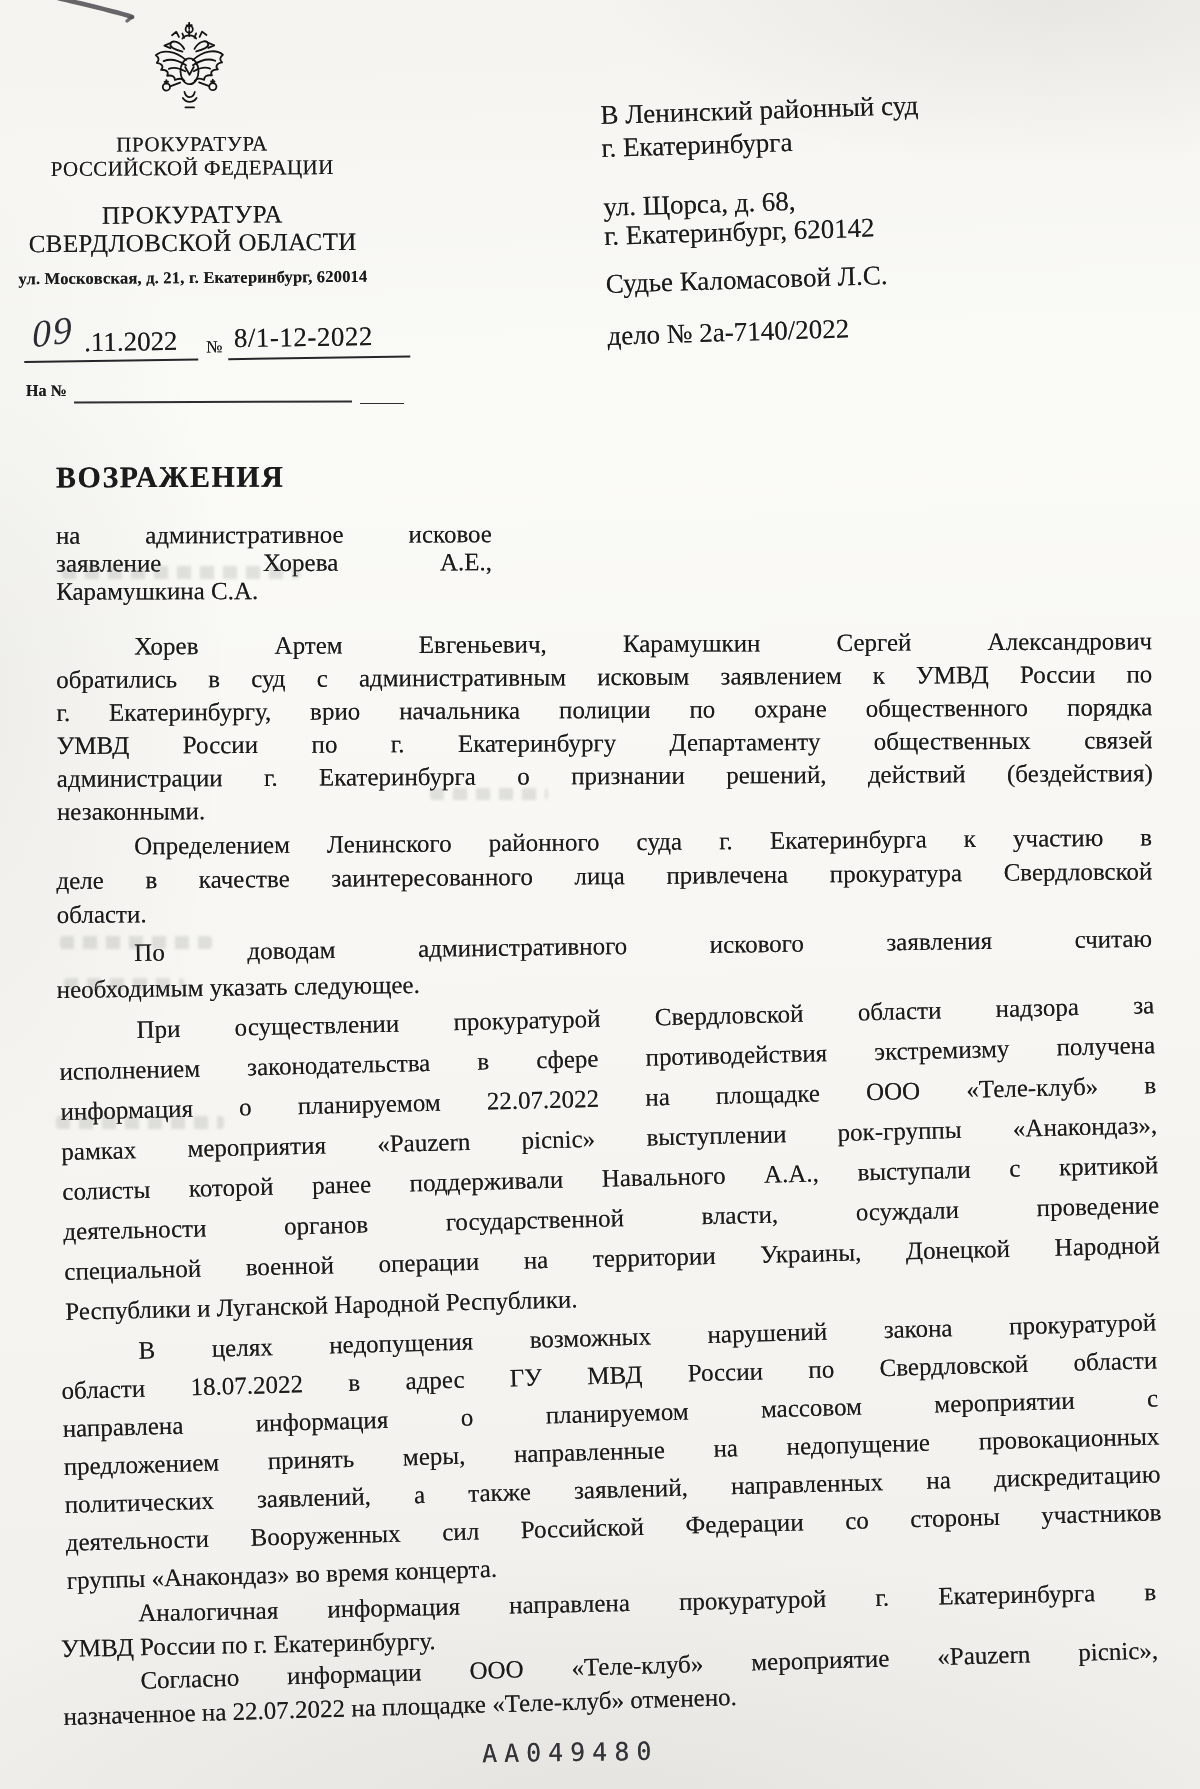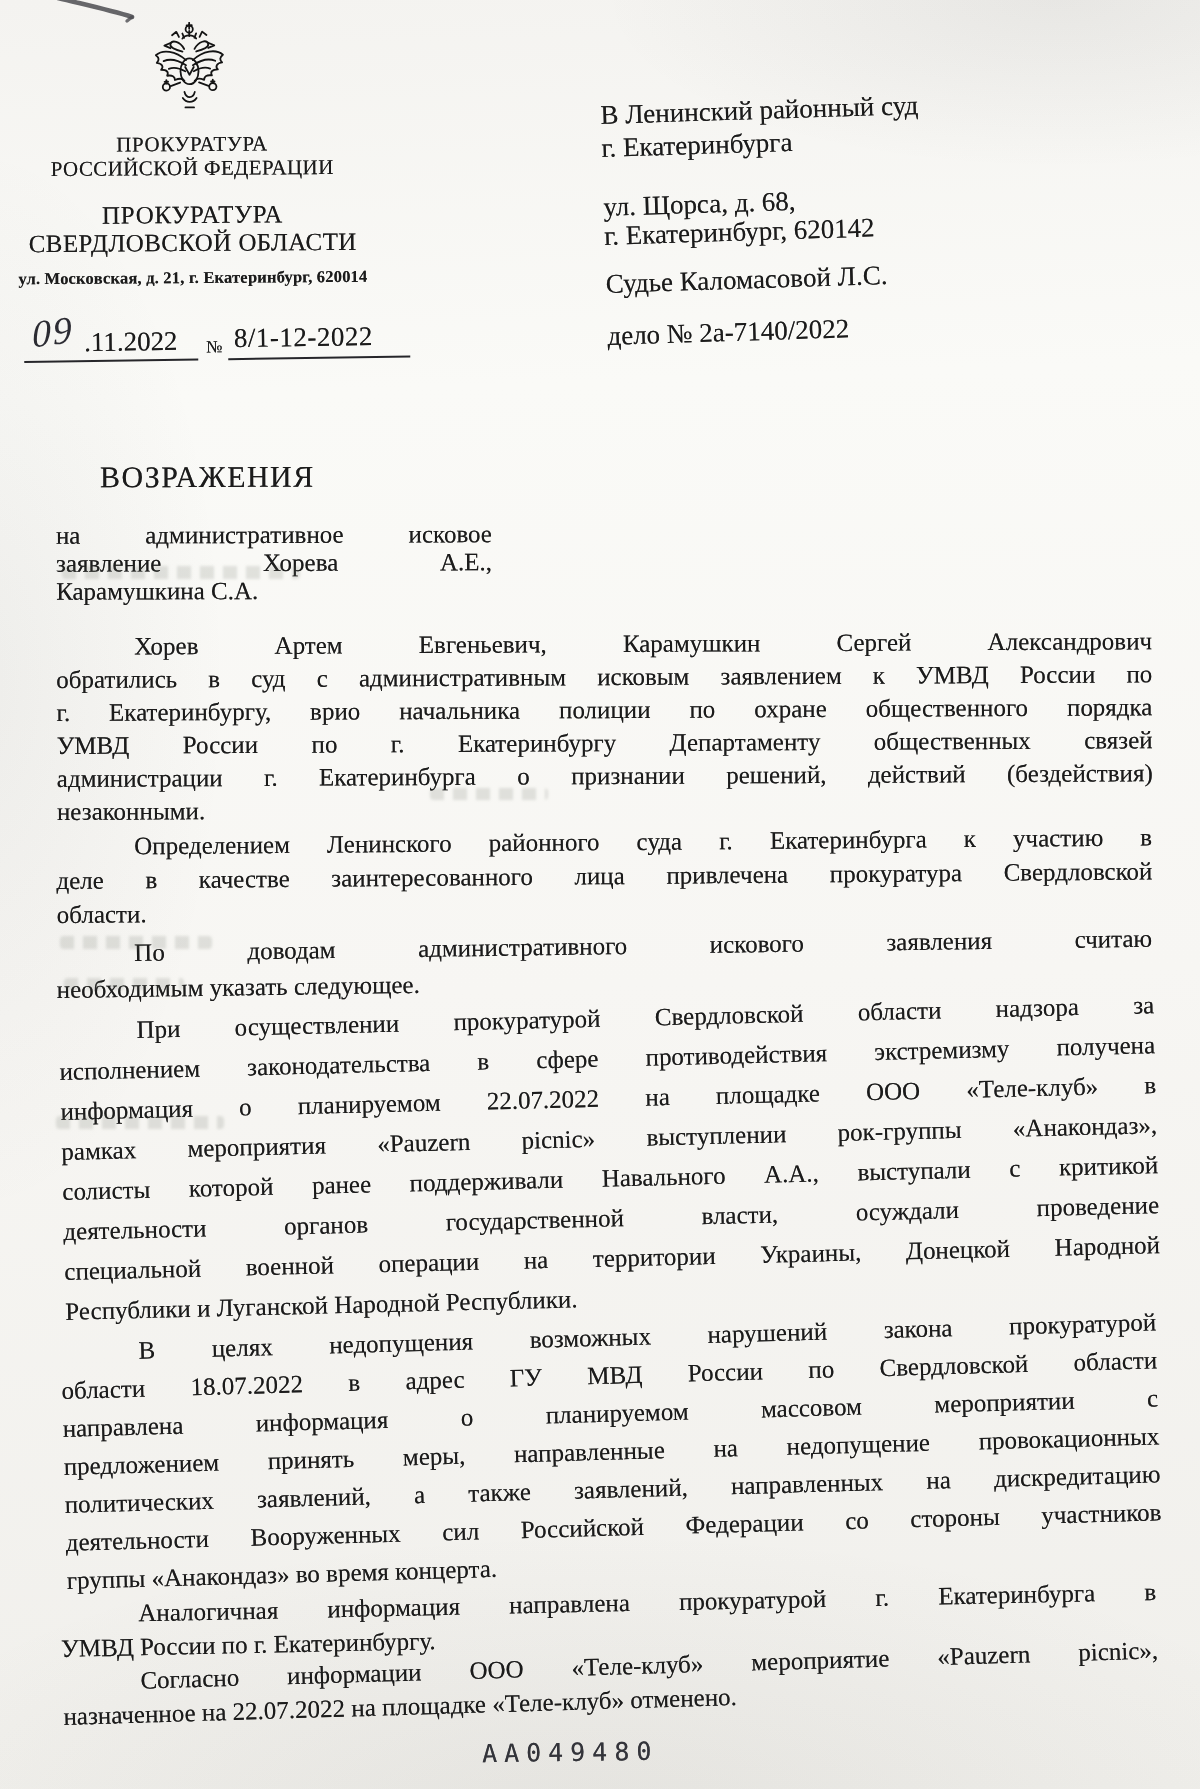--- a/index.html
+++ b/index.html
@@ -46,21 +46,21 @@
   .recip{ left:600px; top:100px; width:420px; transform:rotate(-1.8deg); transform-origin:0 0; font-size:27px; }
   .recip div{ position:absolute; left:0; white-space:nowrap; }
   .r1{ top:0; }
   .r2{ top:33px; }
   .r3{ top:92px; }
   .r4{ top:121px; }
   .r5{ top:169px; }
   .r6{ top:221px; }
 
   
-  .doc-title{ left:56px; top:460px; font-size:30px; font-weight:normal; letter-spacing:1.5px; transform:rotate(-0.2deg);margin-left:44px; }
+  .doc-title{ left:56px; top:460px; font-size:30px; font-weight:bold; letter-spacing:1.5px; transform:rotate(-0.2deg); }
   .intro-block{ left:56px; top:521px; width:436px; font-size:25px; line-height:28px; transform:rotate(-0.2deg); }
   .para{ left:56px; width:1096px; font-size:25px; transform-origin:0 0; }
   .p1{ top:630px; line-height:33px; transform:rotate(-0.3deg); }
   .p2{ top:830px; line-height:34px; transform:rotate(-0.5deg); }
   .p3{ top:936px; line-height:36px; transform:rotate(-0.8deg); }
   .p4{ top:1012px; line-height:40px; transform:rotate(-1.4deg); left:58px; }
   .p5{ top:1334px; line-height:38px; transform:rotate(-1.6deg); left:60px; }
   .p6{ top:1598px; line-height:34px; transform:rotate(-1.2deg); left:60px; }
   .p7{ top:1666px; line-height:34px; transform:rotate(-1.7deg); left:62px; }
 
@@ -127,20 +127,25 @@
   </div>
 
   <div class="abs date-row">
     <span class="hw-day">09</span>
     <span class="date-rest ink">.11.2022</span>
     <span class="no-sign ink">№</span>
     <span class="doc-no ink">8/1-12-2022</span>
     <span class="uline-a"></span>
     <span class="uline-b"></span>
   </div>
+  <div class="abs ref-row">
+    <span class="ref-label ink">На №</span>
+    <span class="ref-line1"></span>
+    <span class="ref-line2"></span>
+  </div>
 
   <div class="abs recip ink">
     <div class="r1">В Ленинский районный суд</div>
     <div class="r2">г. Екатеринбурга</div>
     <div class="r3">ул. Щорса, д. 68,</div>
     <div class="r4">г. Екатеринбург, 620142</div>
     <div class="r5">Судье Каломасовой Л.С.</div>
     <div class="r6">дело № 2а-7140/2022</div>
   </div>
 

